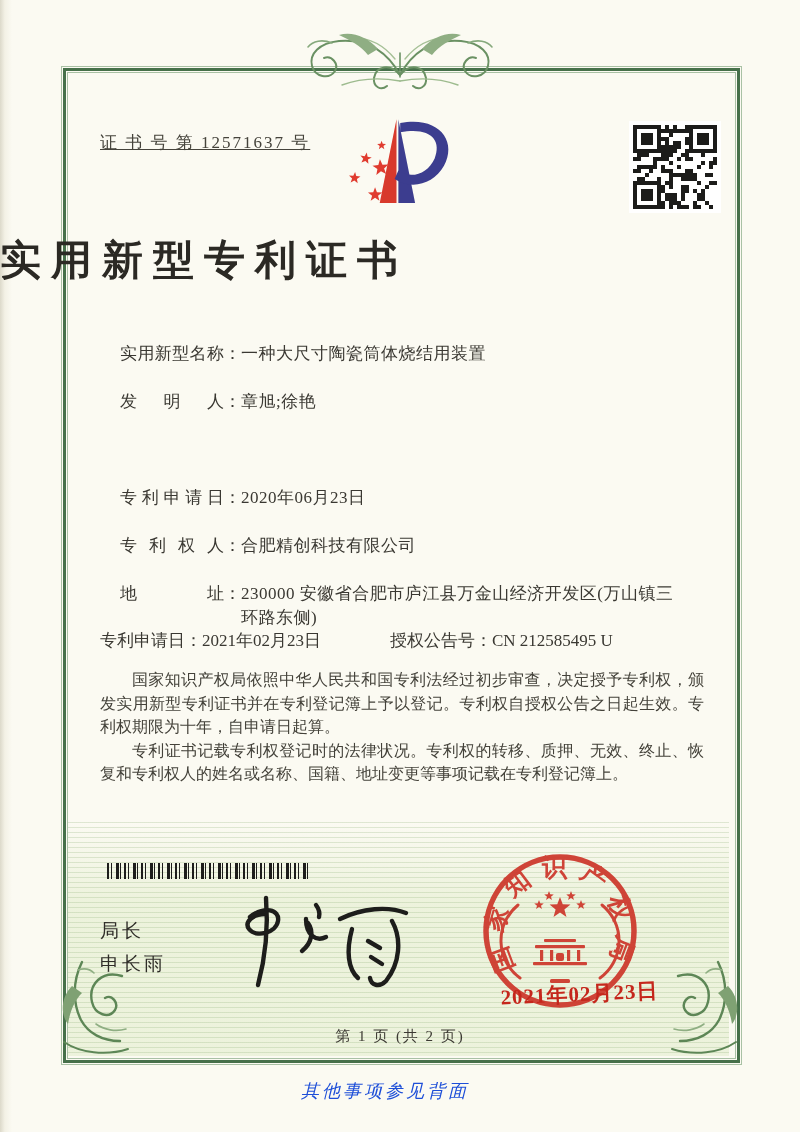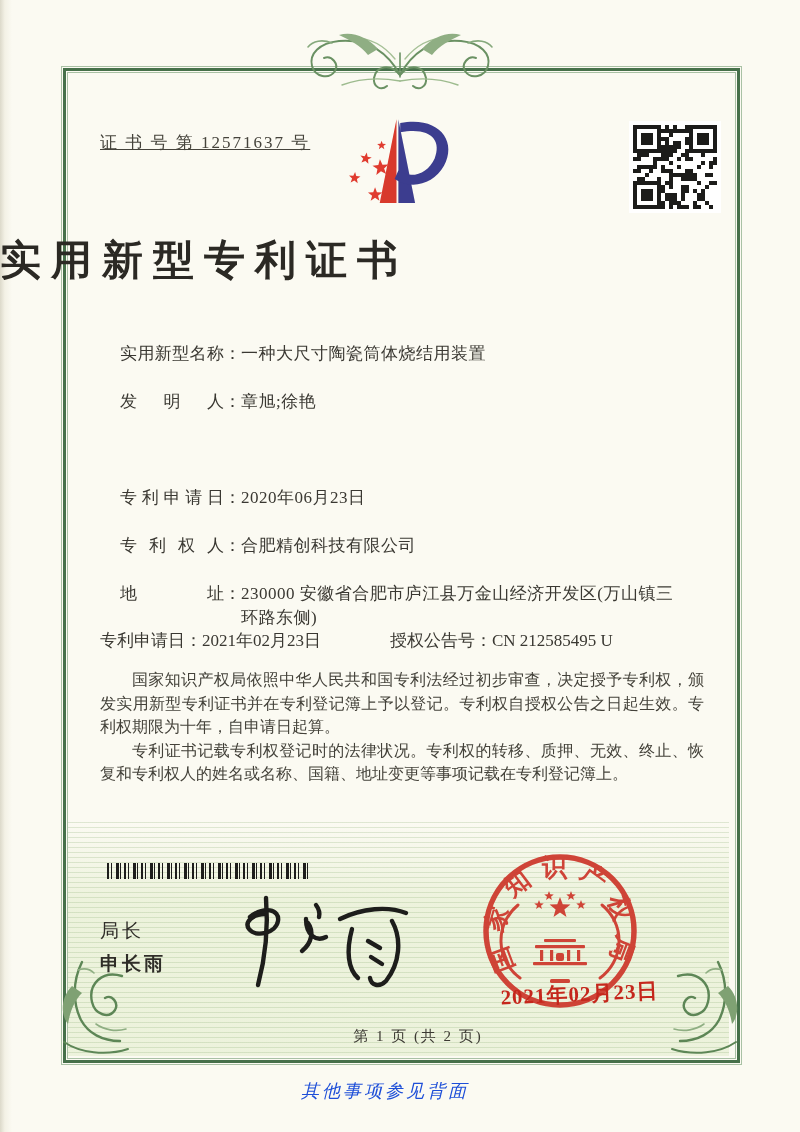--- a/index.html
+++ b/index.html
@@ -38,27 +38,27 @@
   .paras{position:absolute;left:100px;top:668px;width:604px;font-size:16px;
     line-height:23.5px;color:#44423a;text-align:justify;}
   .paras p{margin:0;text-indent:2em;}
   .barcode{position:absolute;left:107px;top:863px;width:204px;height:16px;
     background:repeating-linear-gradient(90deg,
       #1d1d1b 0 2px,transparent 2px 4px,#1d1d1b 4px 5px,transparent 5px 9px,
       #1d1d1b 9px 12px,transparent 12px 13px,#1d1d1b 13px 14px,transparent 14px 17px);}
   .sig-title{position:absolute;left:100px;top:918px;font-size:19px;letter-spacing:3px;color:#2f2d28;
     font-family:Liberation Mono, monospace;}
   .sig-name{position:absolute;left:100px;top:951px;font-size:19px;letter-spacing:3px;color:#2f2d28;
-    font-family:"Liberation Sans","DejaVu Sans",sans-serif;font-weight:bold;}
+    font-family:"Liberation Sans","DejaVu Sans",sans-serif;}
   .signature{position:absolute;left:222px;top:893px;}
   .seal{position:absolute;left:478px;top:849px;}
   .seal-date{position:absolute;left:487px;top:980px;width:185px;text-align:center;
     font-size:21px;font-weight:700;letter-spacing:1px;color:#c5271c;transform:rotate(-2.5deg);}
   .pageinfo{position:absolute;left:63px;width:674px;top:1027px;text-align:center;
-    font-size:15px;letter-spacing:2px;color:#3c3a33;padding-left:18px;}
+    font-size:15px;letter-spacing:2px;color:#3c3a33;}
   .backnote{position:absolute;left:0;width:770px;top:1079px;text-align:center;
     font-size:18px;font-style:italic;letter-spacing:3px;color:#1d4ed8;}
   .ornament-top{position:absolute;left:272px;top:19px;}
   .corner-bl{position:absolute;left:50px;top:958px;}
   .corner-br{position:absolute;left:650px;top:958px;transform:scaleX(-1);}
 </style>
 </head>
 <body>
 
 <div class="page">

